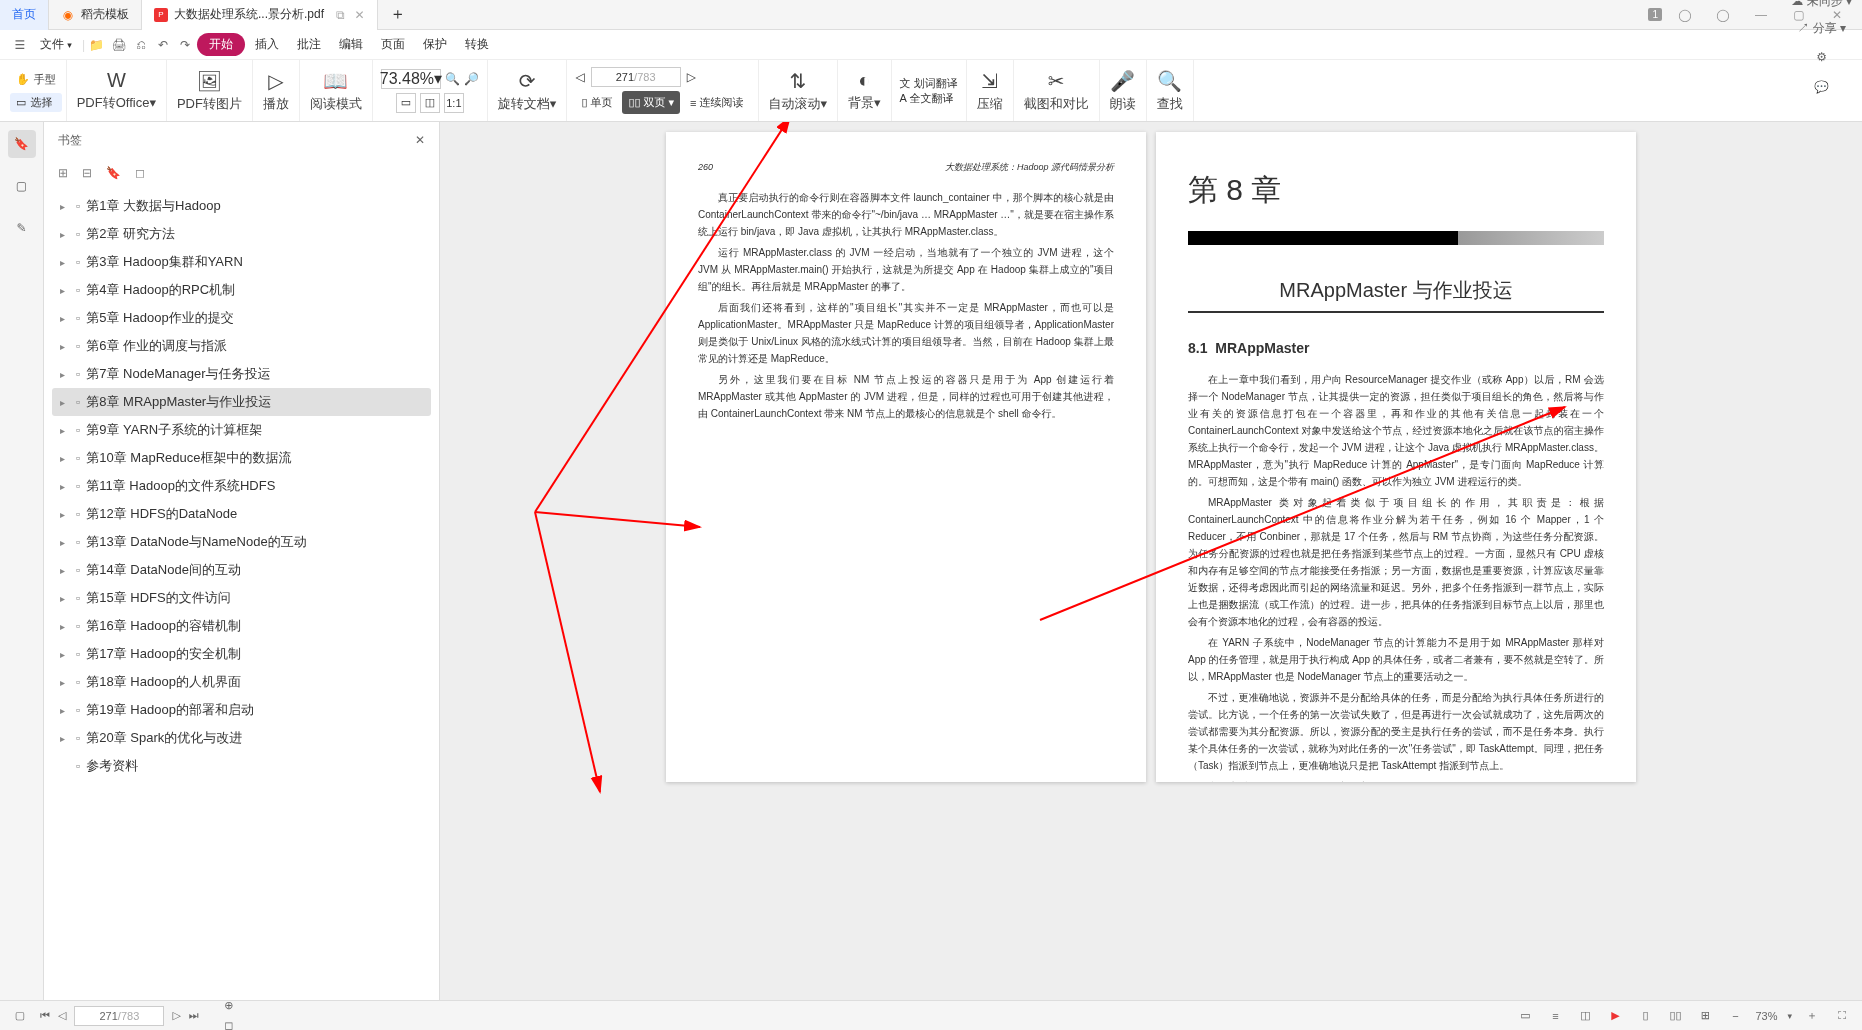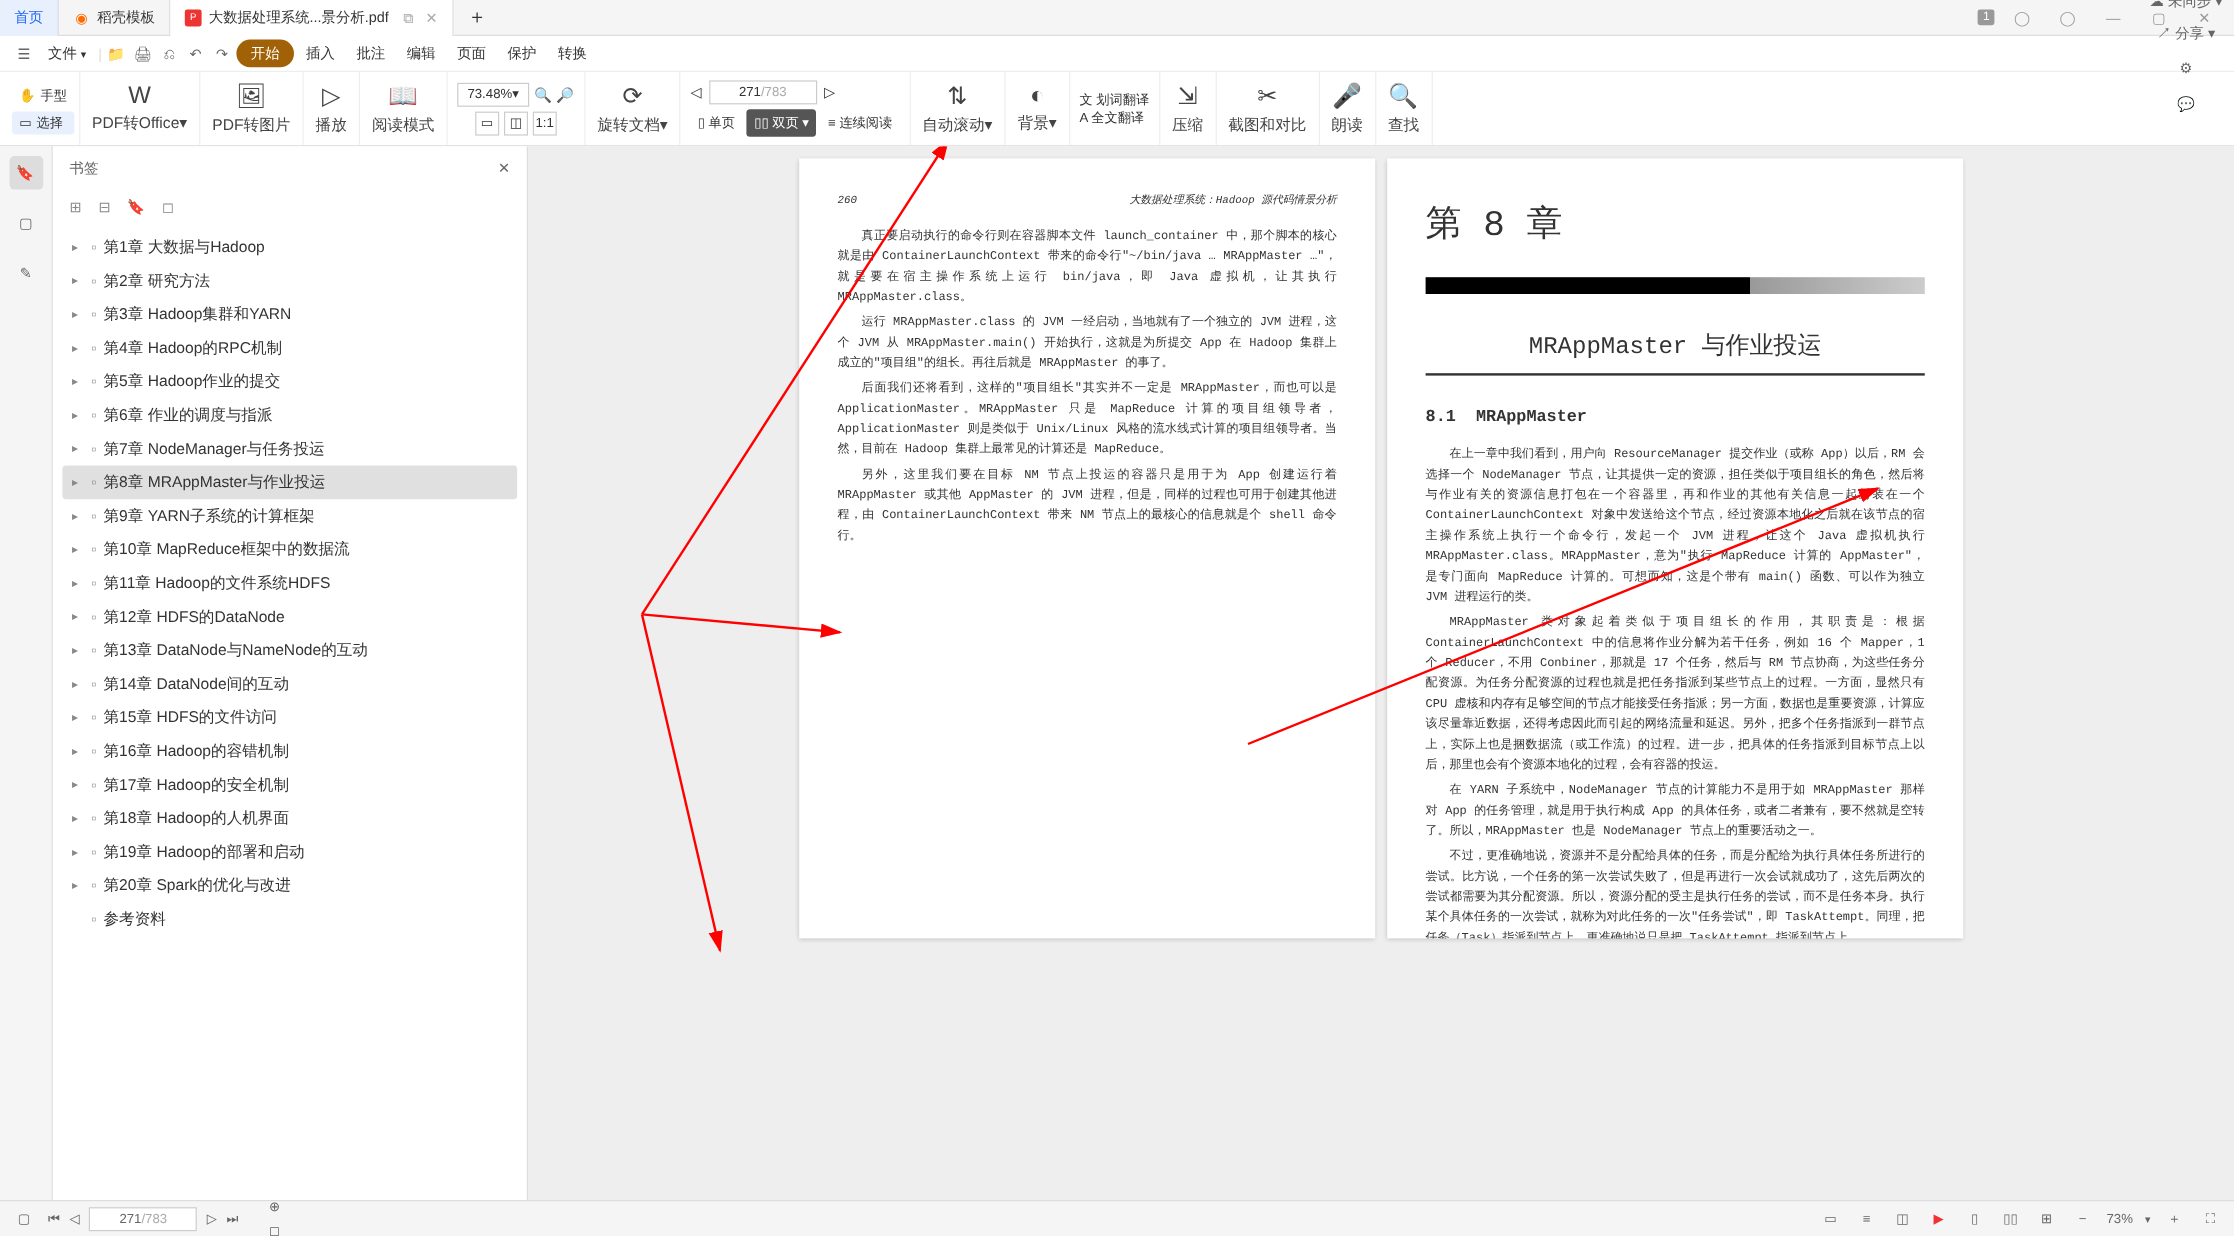--- a/index.html
+++ b/index.html
@@ -8,32 +8,32 @@
 .tab { height: 30px; display: flex; align-items: center; padding: 0 12px; gap: 6px; border-right: 1px solid #ddd; cursor: pointer; }
 .tab.home { background: #e8f0fe; color: #2468f2; }
 .tab.active { background: #fff; }
 .tab-icon { width: 14px; height: 14px; display: inline-flex; align-items: center; justify-content: center; }
 .tab-add { padding: 0 12px; cursor: pointer; font-size: 16px; }
 .tab-right { margin-left: auto; display: flex; align-items: center; gap: 8px; padding-right: 10px; }
 .win-btn { width: 30px; height: 26px; display: flex; align-items: center; justify-content: center; cursor: pointer; color: #999; }
 .notif-badge { background: #999; color: #fff; font-size: 10px; padding: 1px 4px; border-radius: 2px; }
 .menu-bar { height: 30px; display: flex; align-items: center; background: #fff; border-bottom: 1px solid #eee; padding: 0 10px; gap: 2px; }
 .menu-btn { padding: 4px 8px; cursor: pointer; border-radius: 3px; }
-.menu-btn.primary { background: #a16207; color: #fff; border-radius: 12px; padding: 3px 12px; }
+.menu-btn.primary { background: #be185d; color: #fff; border-radius: 12px; padding: 3px 12px; }
 .menu-icon { width: 20px; height: 20px; display: inline-flex; align-items: center; justify-content: center; color: #666; cursor: pointer; }
 .menu-right { margin-left: auto; display: flex; align-items: center; gap: 10px; color: #666; flex-direction: column; }
 .toolbar { height: 62px; display: flex; align-items: center; background: #fff; border-bottom: 1px solid #ddd; padding: 0 6px; }
 .left-tools { display: flex; flex-direction: column; gap: 4px; padding: 0 4px; border-right: 1px solid #eee; height: 100%; justify-content: center; }
 .tool-mode { display: flex; align-items: center; gap: 4px; padding: 2px 6px; cursor: pointer; border-radius: 3px; font-size: 11px; }
 .tool-mode.active { background: #e8f0fe; }
 .tool-group { display: flex; flex-direction: column; align-items: center; justify-content: center; padding: 0 10px; border-right: 1px solid #eee; height: 100%; gap: 2px; cursor: pointer; }
 .tool-group-icon { font-size: 20px; color: #444; }
 .tool-group-label { font-size: 13px; color: #444; }
 .zoom-group { display: flex; flex-direction: column; align-items: center; padding: 0 8px; border-right: 1px solid #eee; height: 100%; justify-content: center; gap: 4px; }
-.zoom-input { width: 60px; height: 20px; border: 1px solid #ccc; text-align: center; font-size: 11px; display: flex; align-items: center; justify-content: center; }
+.zoom-input { width: 60px; height: 20px; border: 1px solid #ccc; text-align: center; font-size: 16px; display: flex; align-items: center; justify-content: center; }
 .zoom-btns { display: flex; gap: 4px; }
 .zoom-btn { width: 20px; height: 20px; border: 1px solid #ccc; display: flex; align-items: center; justify-content: center; cursor: pointer; font-size: 11px; }
 .page-nav-top { display: flex; align-items: center; gap: 6px; }
 .page-input { width: 90px; height: 20px; border: 1px solid #ccc; display: flex; align-items: center; justify-content: center; font-size: 11px; }
 .page-cur { color: #333; }
 .page-tot { color: #aaa; }
 .view-btn { display: flex; align-items: center; gap: 3px; padding: 4px 6px; cursor: pointer; border-radius: 3px; font-size: 11px; }
 .view-btn.active { background: #555; color: #fff; }
 .main { display: flex; height: calc(100vh - 152px); }
 .nav-rail { width: 44px; background: #f5f5f5; border-right: 1px solid #ddd; display: flex; flex-direction: column; align-items: center; padding-top: 8px; gap: 14px; }
@@ -41,21 +41,21 @@
 .rail-btn.active { background: #ddd; color: #2468f2; }
 .sidebar { width: 396px; background: #fff; border-right: 1px solid #ddd; display: flex; flex-direction: column; }
 .sidebar-header { height: 36px; display: flex; align-items: center; padding: 0 14px; justify-content: space-between; color: #666; }
 .sidebar-tools { height: 30px; display: flex; align-items: center; padding: 0 14px; gap: 14px; color: #888; }
 .bookmark-list { flex: 1; overflow-y: auto; padding: 4px 8px; }
 .bm-item { display: flex; align-items: center; gap: 6px; padding: 5px 8px; cursor: pointer; border-radius: 3px; font-size: 13px; }
 .bm-item.selected { background: #e0e0e0; }
 .bm-caret { width: 10px; color: #888; font-size: 10px; }
 .bm-icon { color: #888; font-size: 12px; }
 .doc-area { flex: 1; background: #eee; display: flex; justify-content: center; overflow: auto; padding: 10px; gap: 10px; position: relative; }
-.page { background: #fff; width: 480px; height: 650px; box-shadow: 0 1px 4px rgba(0,0,0,0.2); padding: 28px 32px; font-size: 10px; font-family: Liberation Mono, monospace; line-height: 1.7; overflow: hidden; position: relative; }
+.page { background: #fff; width: 480px; height: 650px; box-shadow: 0 1px 4px rgba(0,0,0,0.2); padding: 28px 32px; font-size: 10px; font-family: Liberation Sans, sans-serif; line-height: 1.7; overflow: hidden; position: relative; }
 .page-hdr { display: flex; justify-content: space-between; font-size: 9px; font-style: italic; margin-bottom: 14px; }
 .page p { text-indent: 2em; margin-bottom: 4px; text-align: justify; }
 .chapter-title { font-size: 30px; font-weight: normal; margin: 4px 0 16px; }
 .chapter-bar { height: 14px; background: linear-gradient(90deg, #000 0%, #000 65%, #999 65%, #ccc 100%); margin-bottom: 28px; }
 .chapter-sub { font-size: 20px; text-align: center; border-bottom: 2px solid #333; padding-bottom: 4px; margin-bottom: 24px; }
 .sec-title { font-size: 14px; font-weight: bold; margin: 10px 0; }
 .status-bar { position: fixed; bottom: 0; left: 0; right: 0; height: 30px; background: #f5f5f5; border-top: 1px solid #ddd; display: flex; align-items: center; padding: 0 10px; font-size: 11px; color: #666; }
 .status-pages { display: flex; align-items: center; gap: 8px; margin-left: 10px; }
 .status-pg-input { width: 90px; height: 20px; border: 1px solid #ccc; display: flex; align-items: center; justify-content: center; background: #fff; }
 .status-right { margin-left: auto; display: flex; align-items: center; gap: 10px; }

